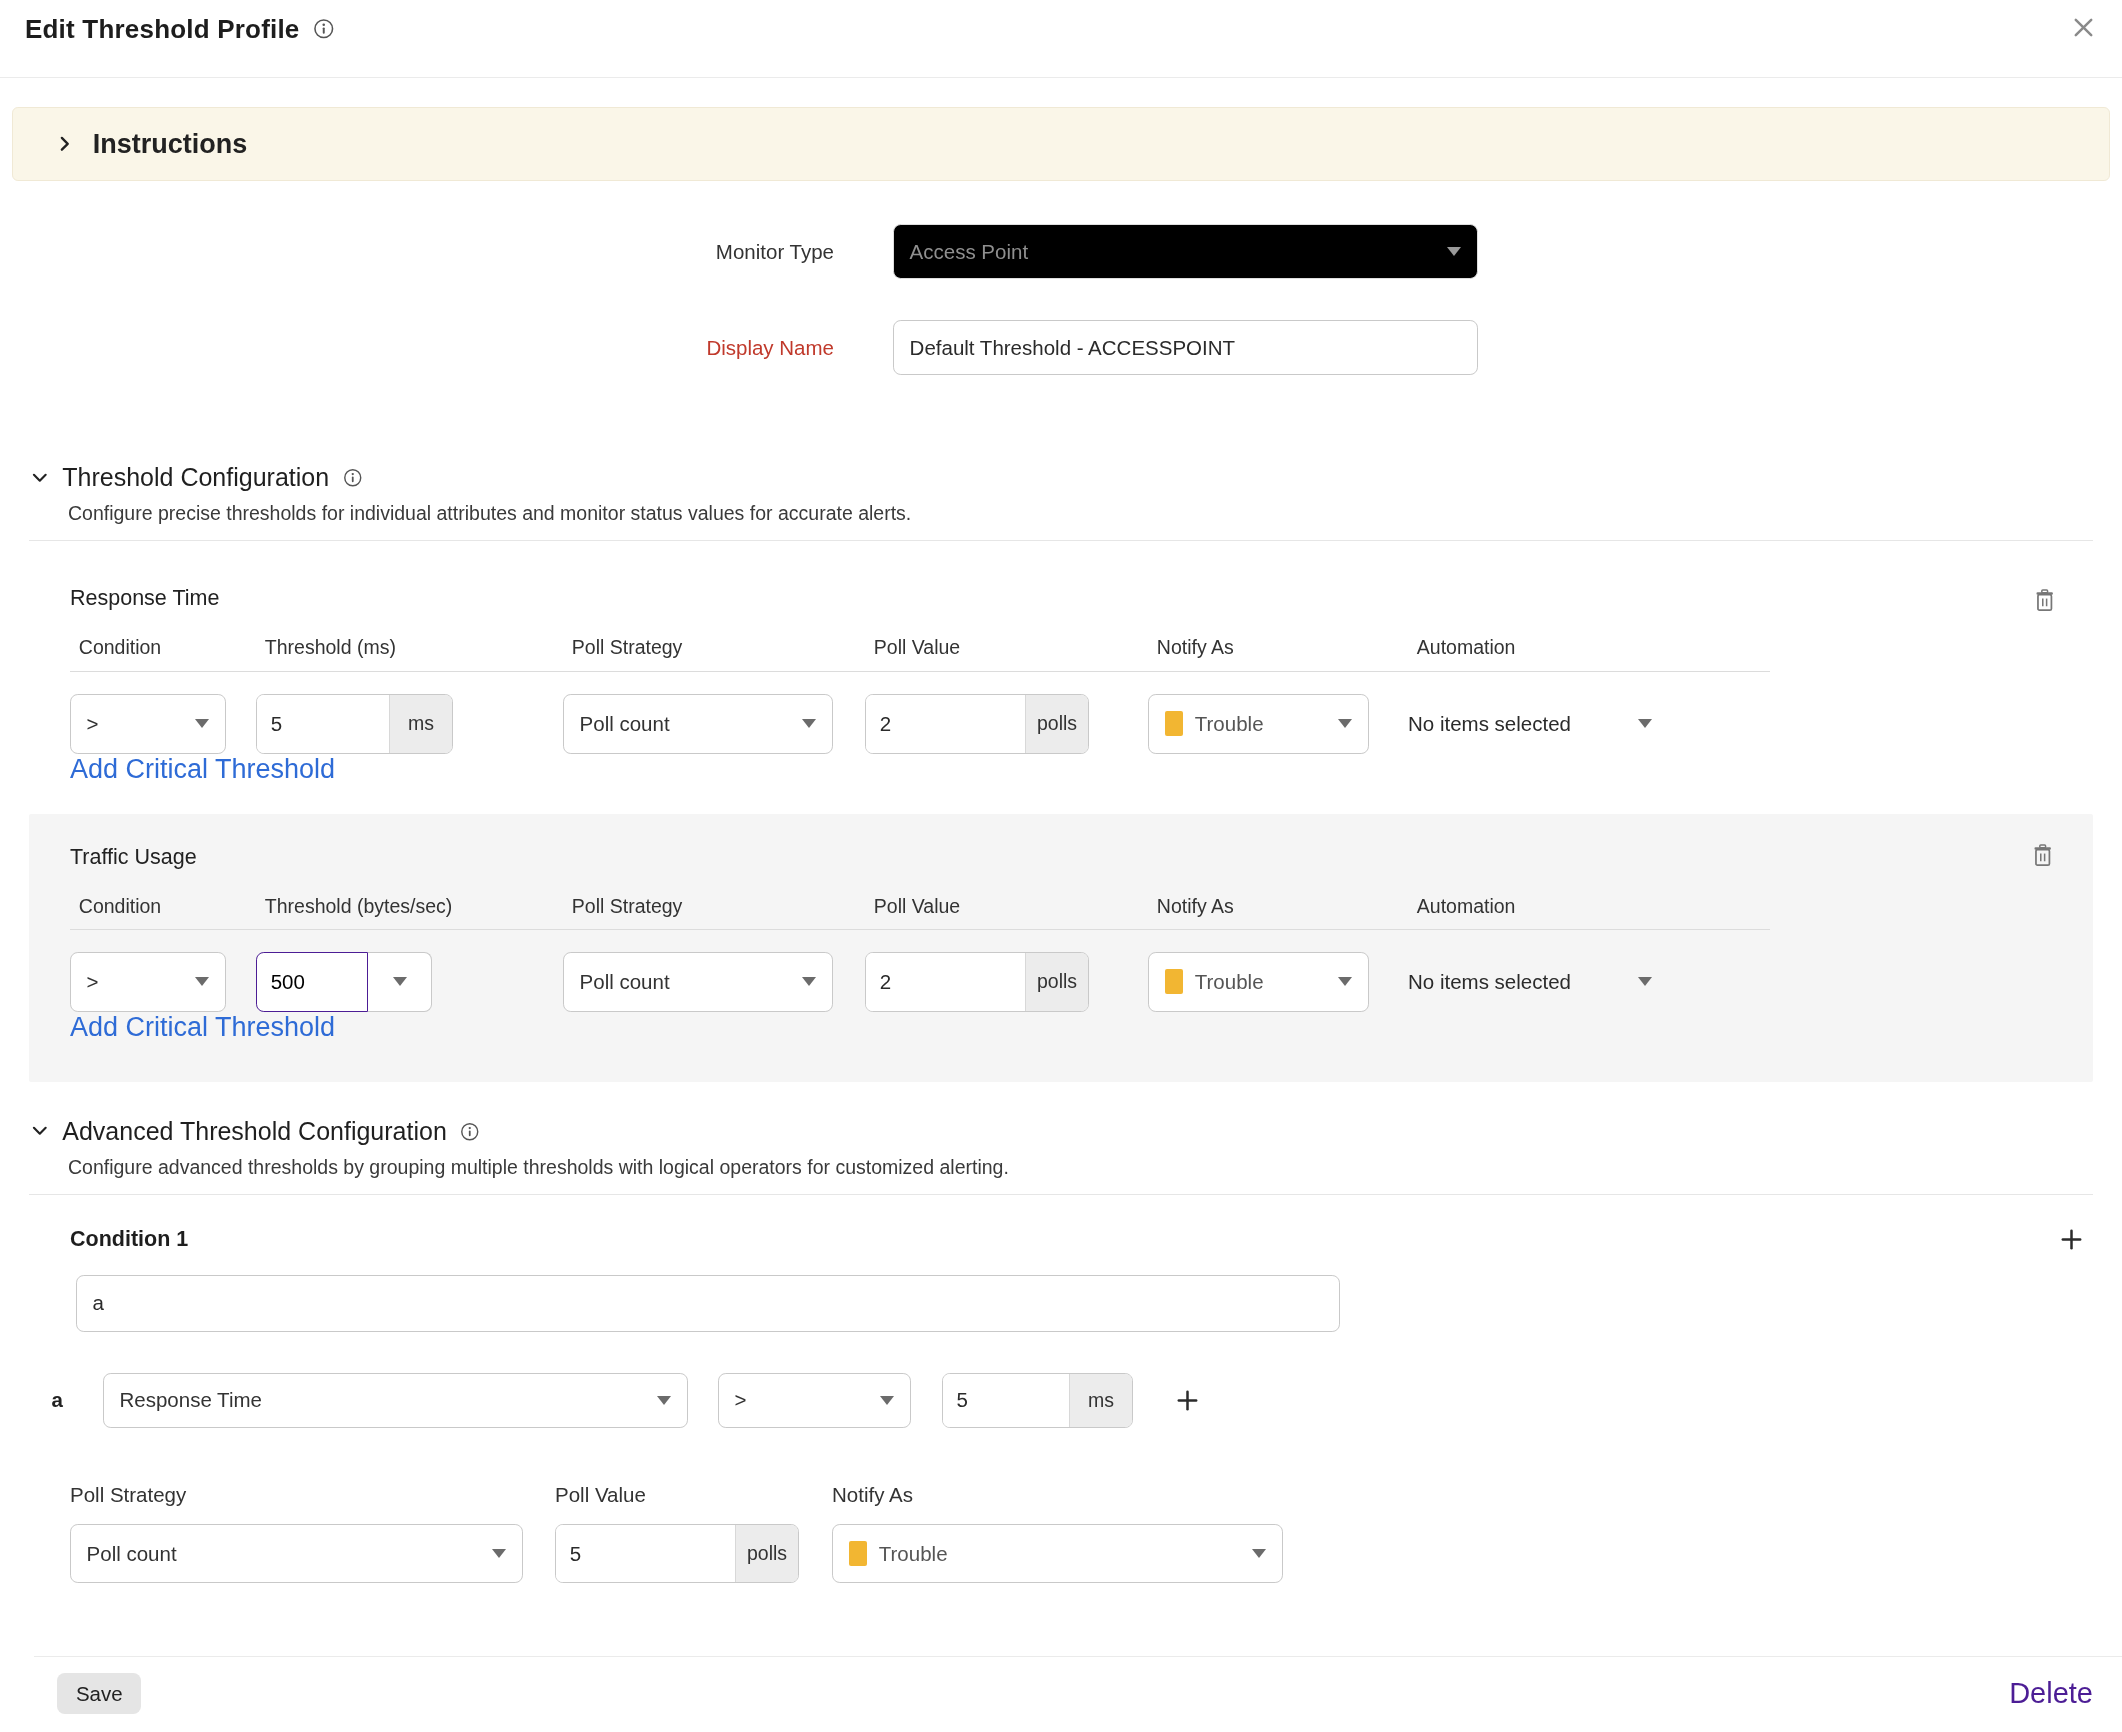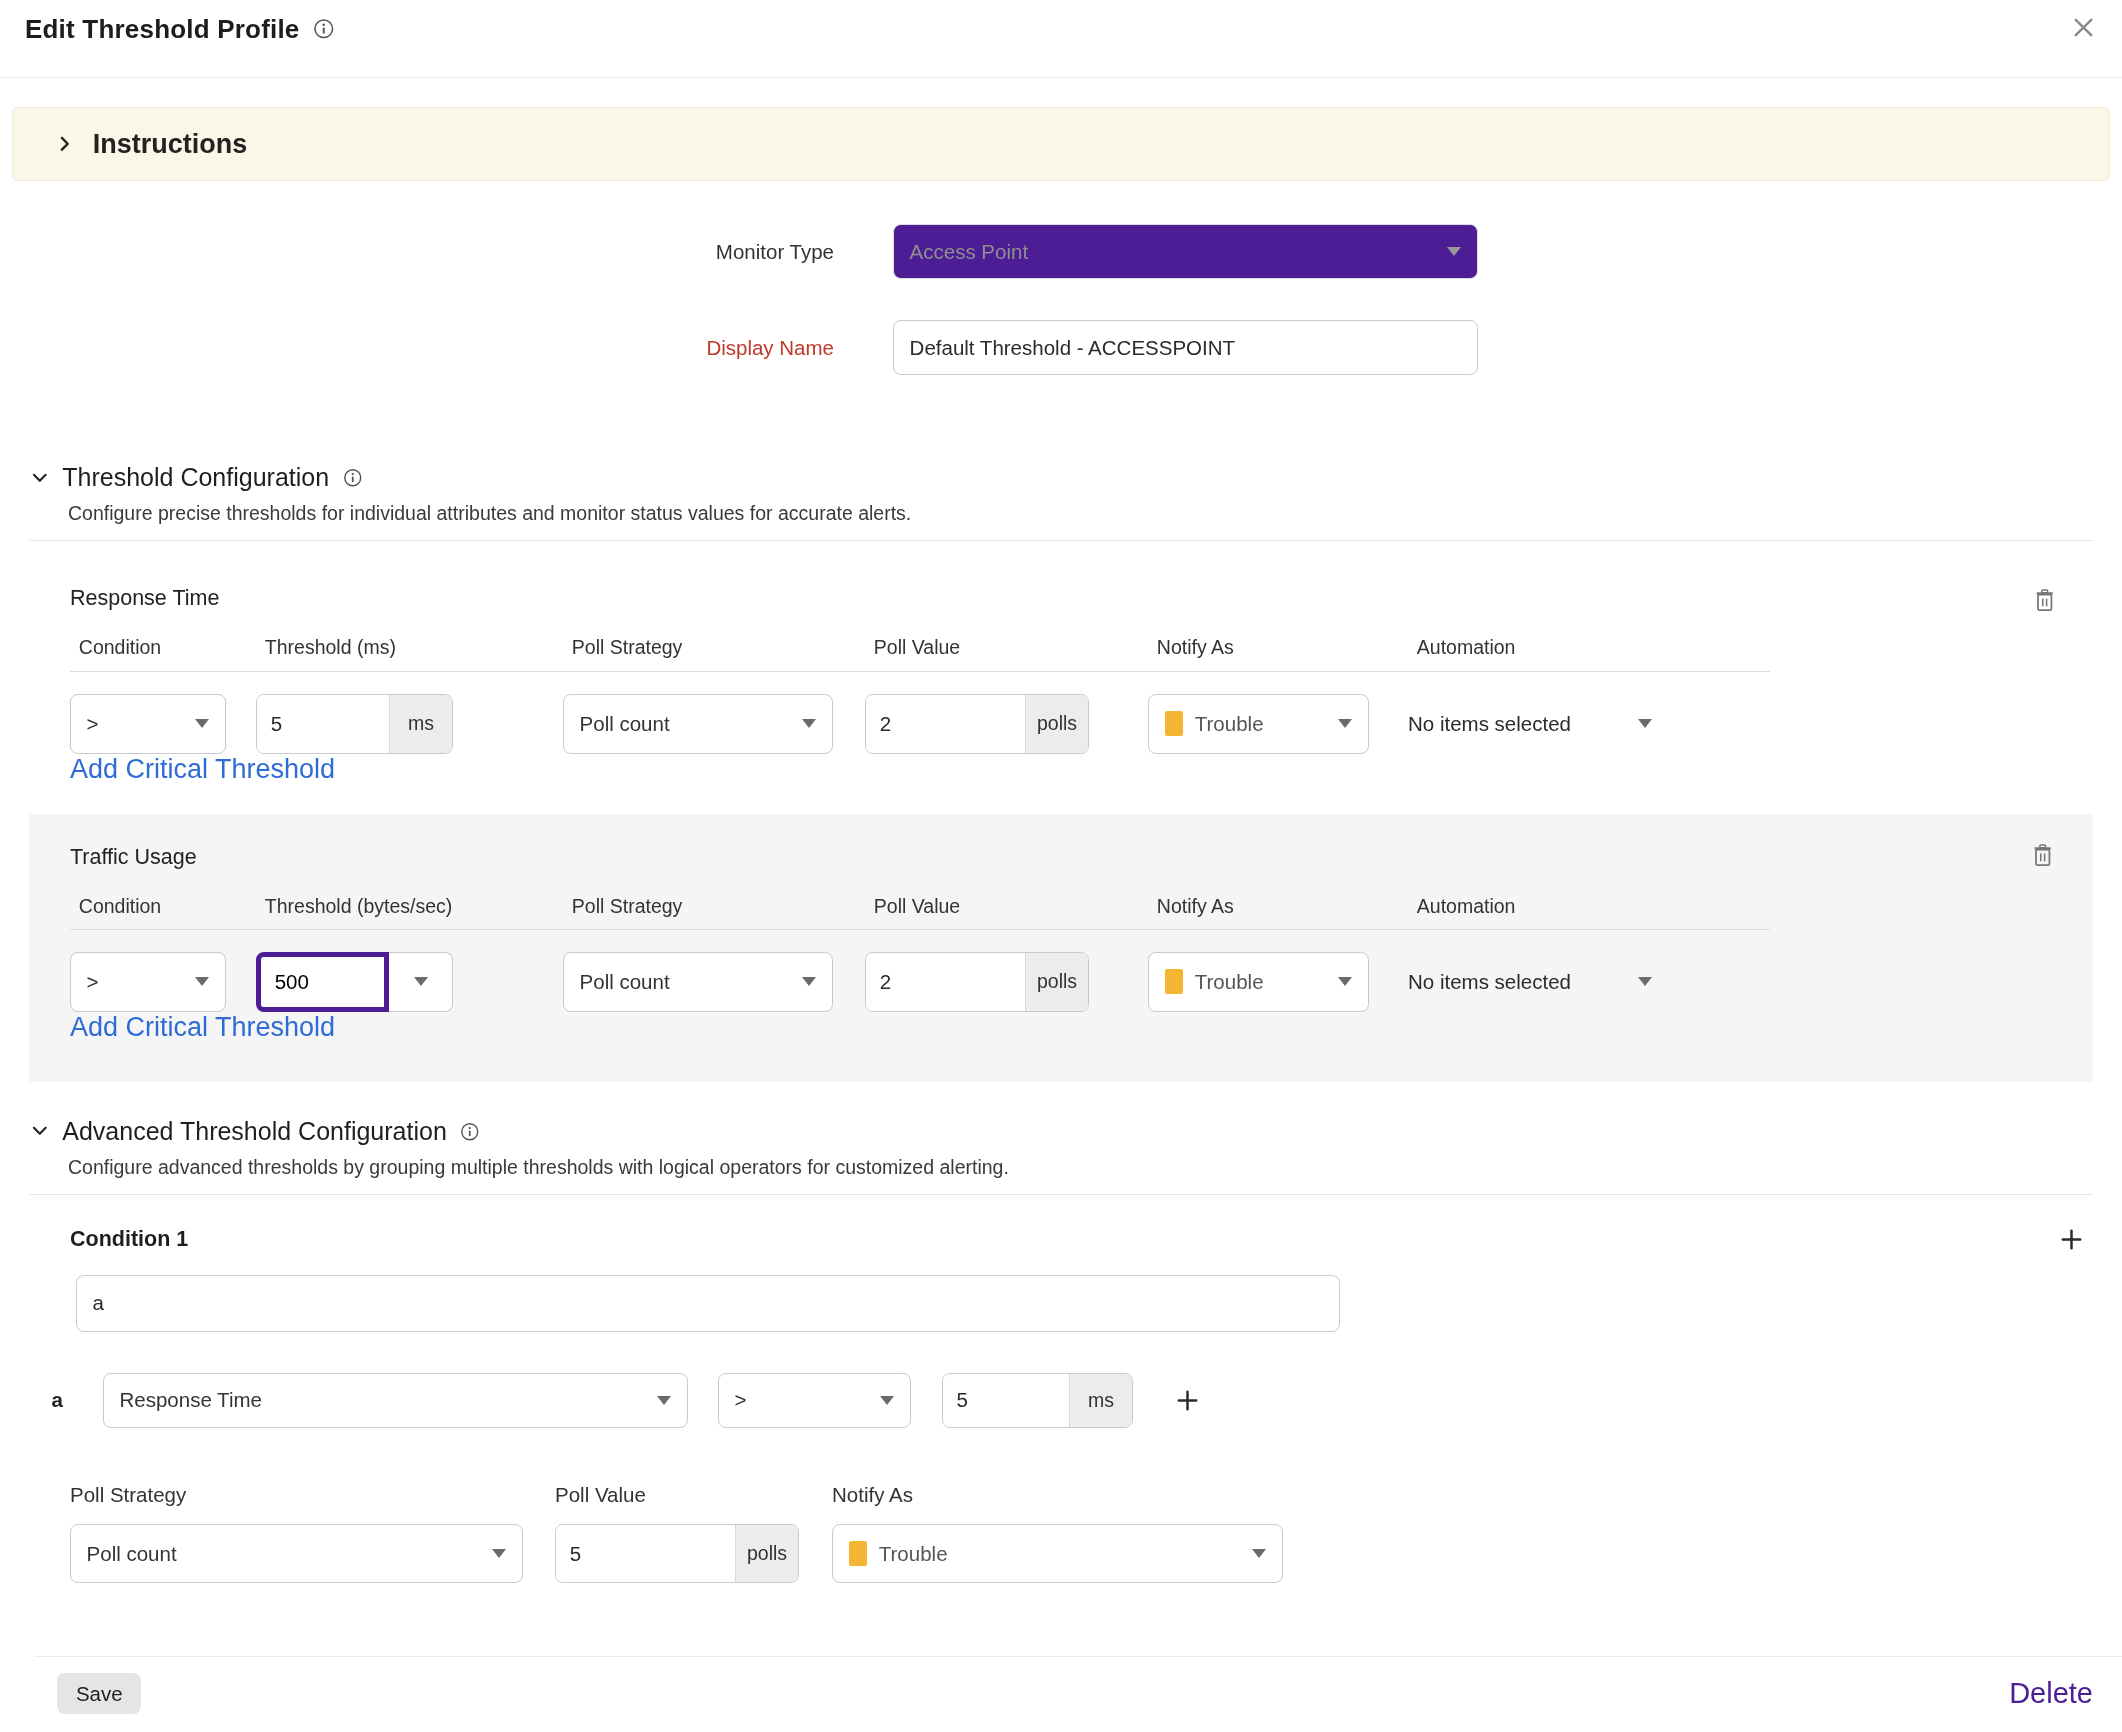--- a/index.html
+++ b/index.html
@@ -31,21 +31,21 @@
   .form-row{display:flex;align-items:center;margin-bottom:41px;}
   .form-row:last-child{margin-bottom:0;}
   .form-label{width:834px;text-align:right;font-size:20.5px;color:#333;flex:none;}
   .form-label.required{color:#c0392b;}
   .form-control{margin-left:59px;width:585px;height:55px;box-sizing:border-box;}
   .select{
     display:flex;align-items:center;justify-content:space-between;
     border:1px solid #c9c9c9;border-radius:7.8px;background:#fff;
     padding:0 15.6px;font-size:20.5px;color:#333;cursor:pointer;box-sizing:border-box;
   }
-  .select.disabled{background:#4c1d95;border-color:#dedede;color:#8f8f8f;cursor:default;}
+  .select.disabled{background:#000000;border-color:#dedede;color:#8f8f8f;cursor:default;}
   .caret{width:0;height:0;border-left:7.8px solid transparent;border-right:7.8px solid transparent;border-top:9.8px solid #6b6b6b;flex:none;}
   .select.disabled .caret{border-top-color:#9a9a9a;}
   .text-input{
     border:1px solid #c9c9c9;border-radius:7.8px;background:#fff;
     padding:0 15.6px;font-size:20.5px;color:#2b2b2b;box-sizing:border-box;width:100%;height:100%;
     font-family:"Liberation Sans",sans-serif;outline:none;
   }
   
   .content{margin:0 29px;flex:none;}
   .section-head{display:flex;align-items:center;gap:13.7px;margin-left:2px;}
@@ -72,21 +72,21 @@
   .c2{width:197px;margin-left:30px;}
   .c3{width:270px;margin-left:110px;}
   .c4{width:224px;margin-left:32px;}
   .c5{width:221px;margin-left:59px;}
   .c6{width:293px;margin-left:39px;}
   .cell{flex:none;box-sizing:border-box;}
   .input-suffix{display:flex;border:1px solid #c9c9c9;border-radius:7.8px;overflow:hidden;background:#fff;height:100%;box-sizing:border-box;}
   .input-suffix input{border:none;border-radius:0;min-width:0;flex:1;padding:0 13.7px;font-size:20.5px;outline:none;font-family:"Liberation Sans",sans-serif;color:#2b2b2b;}
   .suffix{width:62px;flex:none;background:#ececec;border-left:1px solid #d8d8d8;display:flex;align-items:center;justify-content:center;font-size:19.5px;color:#333;}
   .split-pair{display:flex;height:100%;}
-  .split-pair input{width:133px;flex:none;border:5px solid #4c1d95;border-radius:7.8px 0 0 7.8px;padding:0 13.7px;font-size:20.5px;outline:none;font-family:"Liberation Sans",sans-serif;box-sizing:border-box;}
+  .split-pair input{width:112px;flex:none;border:1px solid #4c1d95;border-radius:7.8px 0 0 7.8px;padding:0 13.7px;font-size:20.5px;outline:none;font-family:"Liberation Sans",sans-serif;box-sizing:border-box;}
   .split-select{width:64px;flex:none;border:1px solid #c9c9c9;border-left:none;border-radius:0 7.8px 7.8px 0;display:flex;align-items:center;justify-content:center;background:#fff;cursor:pointer;box-sizing:border-box;}
   .notify-square{width:18.5px;height:25px;background:#f2b632;border-radius:2px;flex:none;}
   .notify-select{gap:11.7px;}
   .notify-select .notify-text{flex:1;color:#555;}
   .automation-dd{display:flex;align-items:center;gap:67px;font-size:20.5px;color:#2b2b2b;cursor:pointer;height:100%;}
   .add-critical{display:inline-block;font-size:27px;color:#2e6bd6;text-decoration:none;cursor:pointer;}
   
   .cond-head{display:flex;justify-content:space-between;align-items:center;margin:31px 7.8px 0 41px;}
   .cond-title{font-size:21.5px;font-weight:700;color:#1e1e1e;}
   .expr-wrap{margin:21.5px 0 0 47px;width:1264px;height:57px;}

